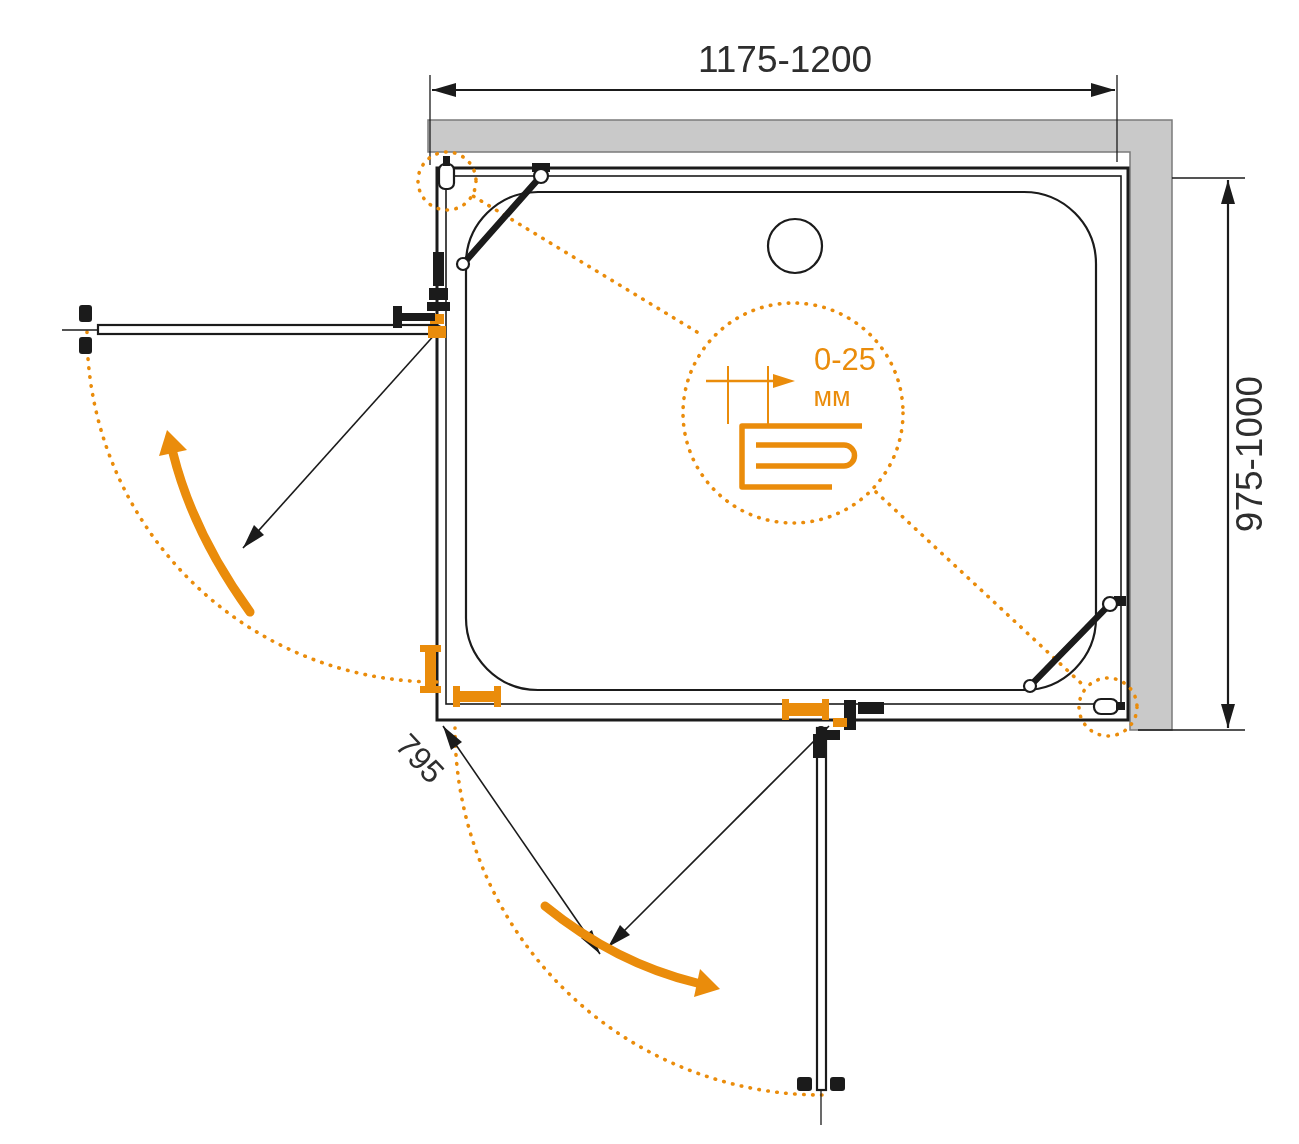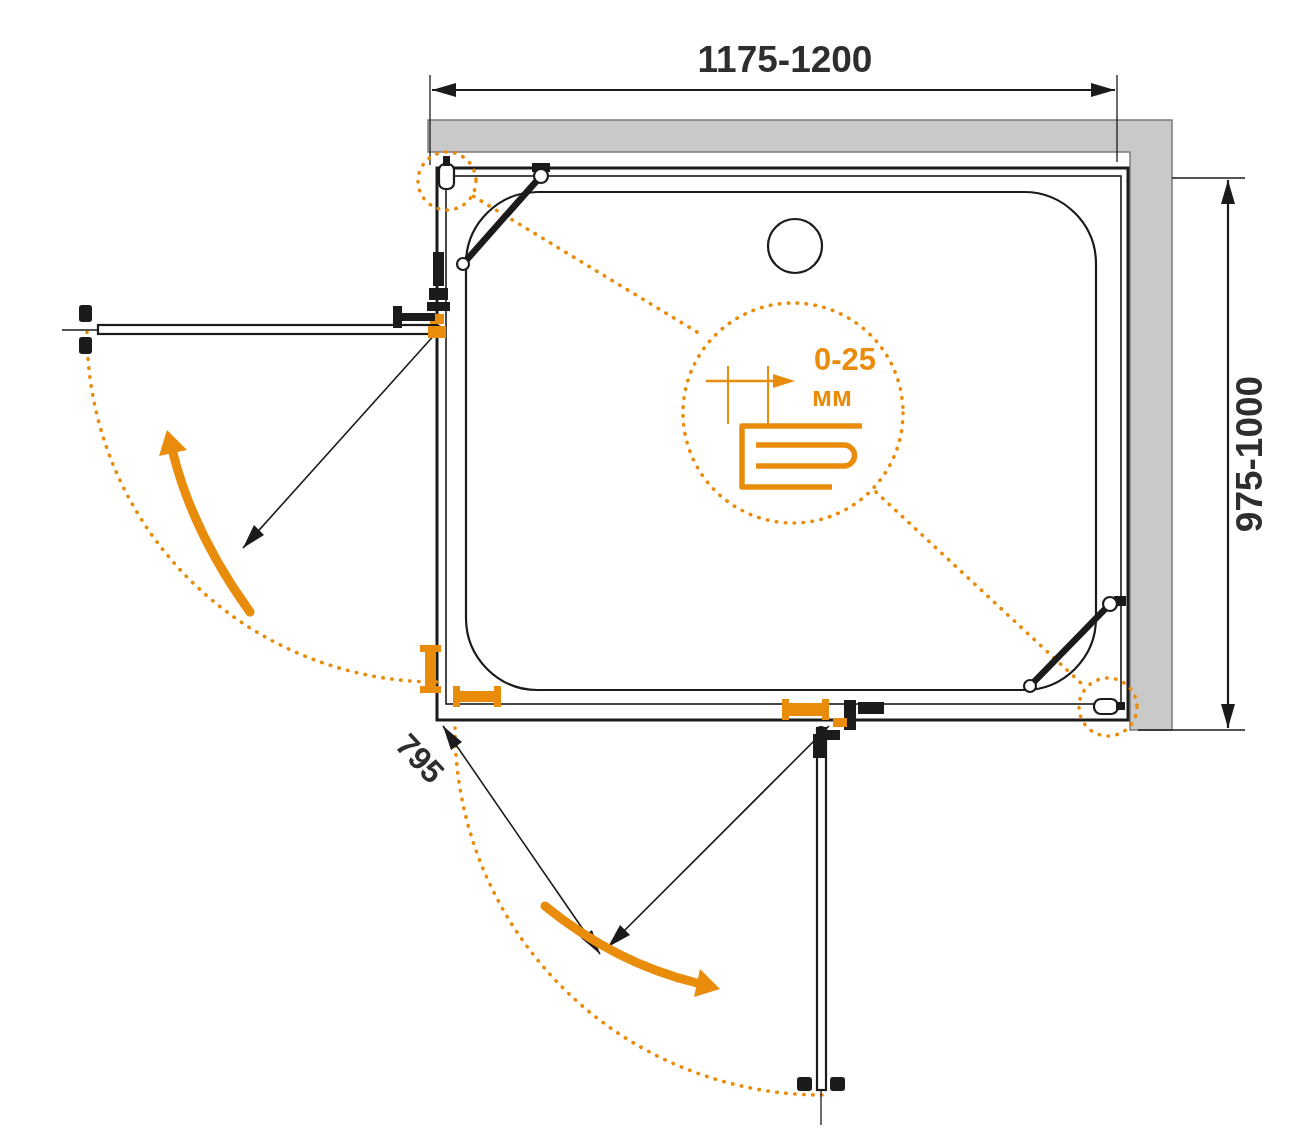--- a/index.html
+++ b/index.html
@@ -1,17 +1,17 @@
 <!DOCTYPE html>
 <html style="--accent: #EA8C0B; --line: #1B1B1B; --wall: #C9C9C9;"><head>
 <meta charset="utf-8">
 <style>
   html,body { margin:0; padding:0; background:#ffffff; }
   .stage { position:relative; width:1299px; height:1144px; background:#fff; overflow:hidden;
-           font-family:"Liberation Sans", sans-serif;font-weight:bold; }
+           font-family:"Liberation Sans", sans-serif; }
   svg { display:block; }
   text { font-family:"Liberation Sans", sans-serif; }
   .wall   { fill:var(--wall); stroke:#7b7b7b; stroke-width:1.5; }
   .ln     { stroke:var(--line); fill:none; }
   .w3     { stroke-width:3; }
   .w2     { stroke-width:2.2; }
   .w15    { stroke-width:1.6; }
   .w1     { stroke-width:1.3; }
   .dark   { fill:var(--line); stroke:none; }
   .whitef { fill:#ffffff; }

